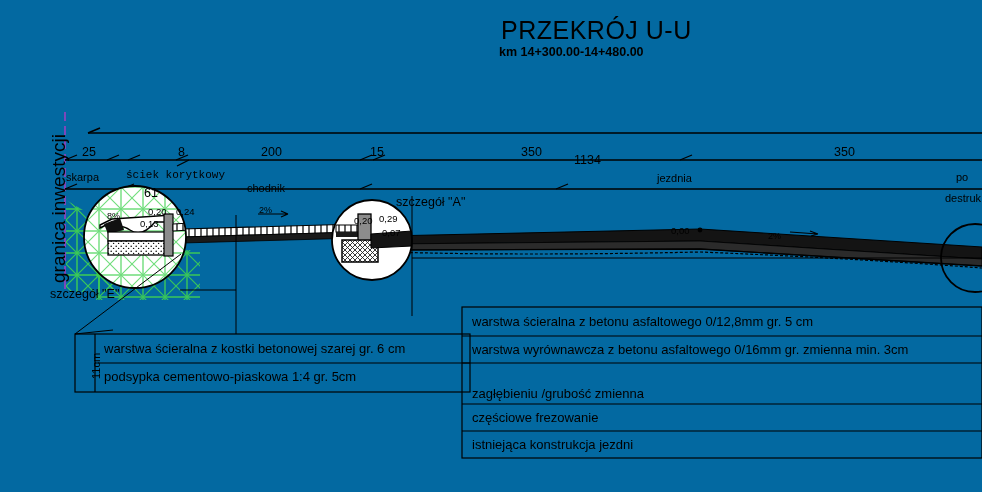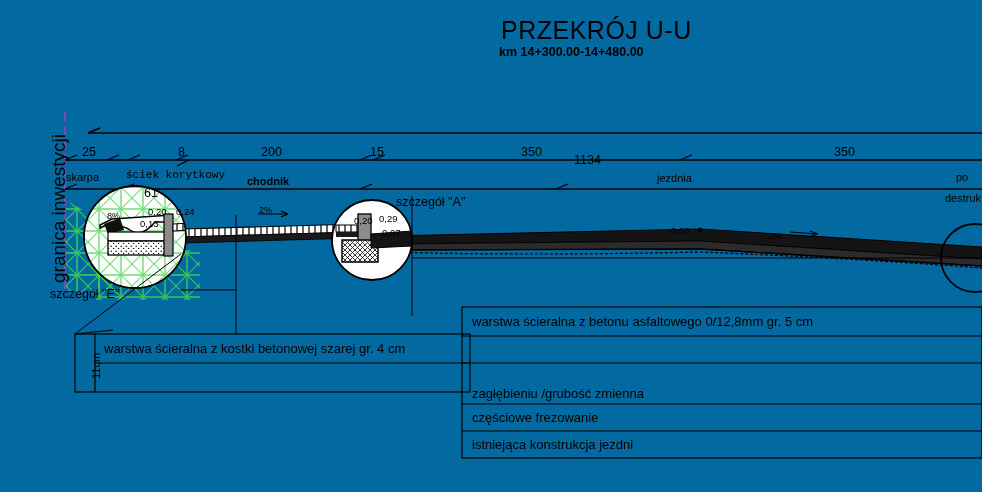--- a/index.html
+++ b/index.html
@@ -229,41 +229,43 @@
   <div class="txt dimnum" style="left:82px; top:146px;">25</div>
   <div class="txt dimnum" style="left:144px; top:146px;margin-top:41px;">61</div>
   <div class="txt dimnum" style="left:178px; top:146px;">8</div>
   <div class="txt dimnum" style="left:261px; top:146px;">200</div>
   <div class="txt dimnum" style="left:370px; top:146px;">15</div>
   <div class="txt dimnum" style="left:521px; top:146px;">350</div>
   <div class="txt dimnum" style="left:834px; top:146px;">350</div>
 
   <div class="txt partlabel" style="left:66px; top:172px;">skarpa</div>
   <div class="txt partlabel" style="left:126px; top:170px;font-family:Liberation Mono, monospace;">ściek korytkowy</div>
-  <div class="txt partlabel" style="left:247px; top:176px;font-weight:bold;">chodnik</div>
+  <div class="txt partlabel" style="left:247px; top:183px;">chodnik</div>
   <div class="txt partlabel" style="left:657px; top:173px;">jezdnia</div>
   <div class="txt partlabel" style="left:956px; top:172px;">po</div>
   <div class="txt partlabel" style="left:945px; top:193px;">destruk</div>
 
   <div class="txt detlabel" style="left:50px; top:288px;">szczegół "E"</div>
   <div class="txt slope" style="left:107px; top:212px;">8%</div>
   <div class="txt smallnum" style="left:140px; top:219px;">0,13</div>
   <div class="txt smallnum" style="left:148px; top:207px;">0,20</div>
   <div class="txt smallnum" style="left:176px; top:207px;">0,24</div>
 
   <div class="txt detlabel" style="left:396px; top:196px;">szczegół "A"</div>
   <div class="txt smallnum" style="left:354px; top:216px;">0,20</div>
   <div class="txt smallnum" style="left:379px; top:214px;">0,29</div>
   <div class="txt smallnum" style="left:382px; top:228px;">0,07</div>
 
   <div class="txt slope" style="left:259px; top:206px;">2%</div>
   <div class="txt smallnum" style="left:671px; top:226px;">0,00</div>
   <div class="txt slope" style="left:768px; top:232px;">2%</div>
 
   <div class="vertlabel tinyvert" style="left:90px; top:379px;">11cm</div>
-  <div class="txt legtext" style="left:104px; top:342px;">warstwa ścieralna z kostki betonowej szarej gr. 4 cm</div>
+  <div class="txt legtext" style="left:104px; top:342px;">warstwa ścieralna z kostki betonowej szarej gr. 6 cm</div>
+  <div class="txt legtext" style="left:104px; top:370px;">podsypka cementowo-piaskowa 1:4 gr. 5cm</div>
 
   <div class="txt legtext" style="left:472px; top:315px;">warstwa ścieralna z betonu asfaltowego 0/12,8mm gr. 5 cm</div>
+  <div class="txt legtext" style="left:472px; top:343px;">warstwa wyrównawcza z betonu asfaltowego 0/16mm gr. zmienna min. 3cm</div>
   <div class="txt legtext" style="left:472px; top:387px;">zagłębieniu /grubość zmienna</div>
   <div class="txt legtext" style="left:472px; top:411px;">częściowe frezowanie</div>
   <div class="txt legtext" style="left:472px; top:438px;">istniejąca konstrukcja jezdni</div>
 
 </div>
 
 </body></html>

